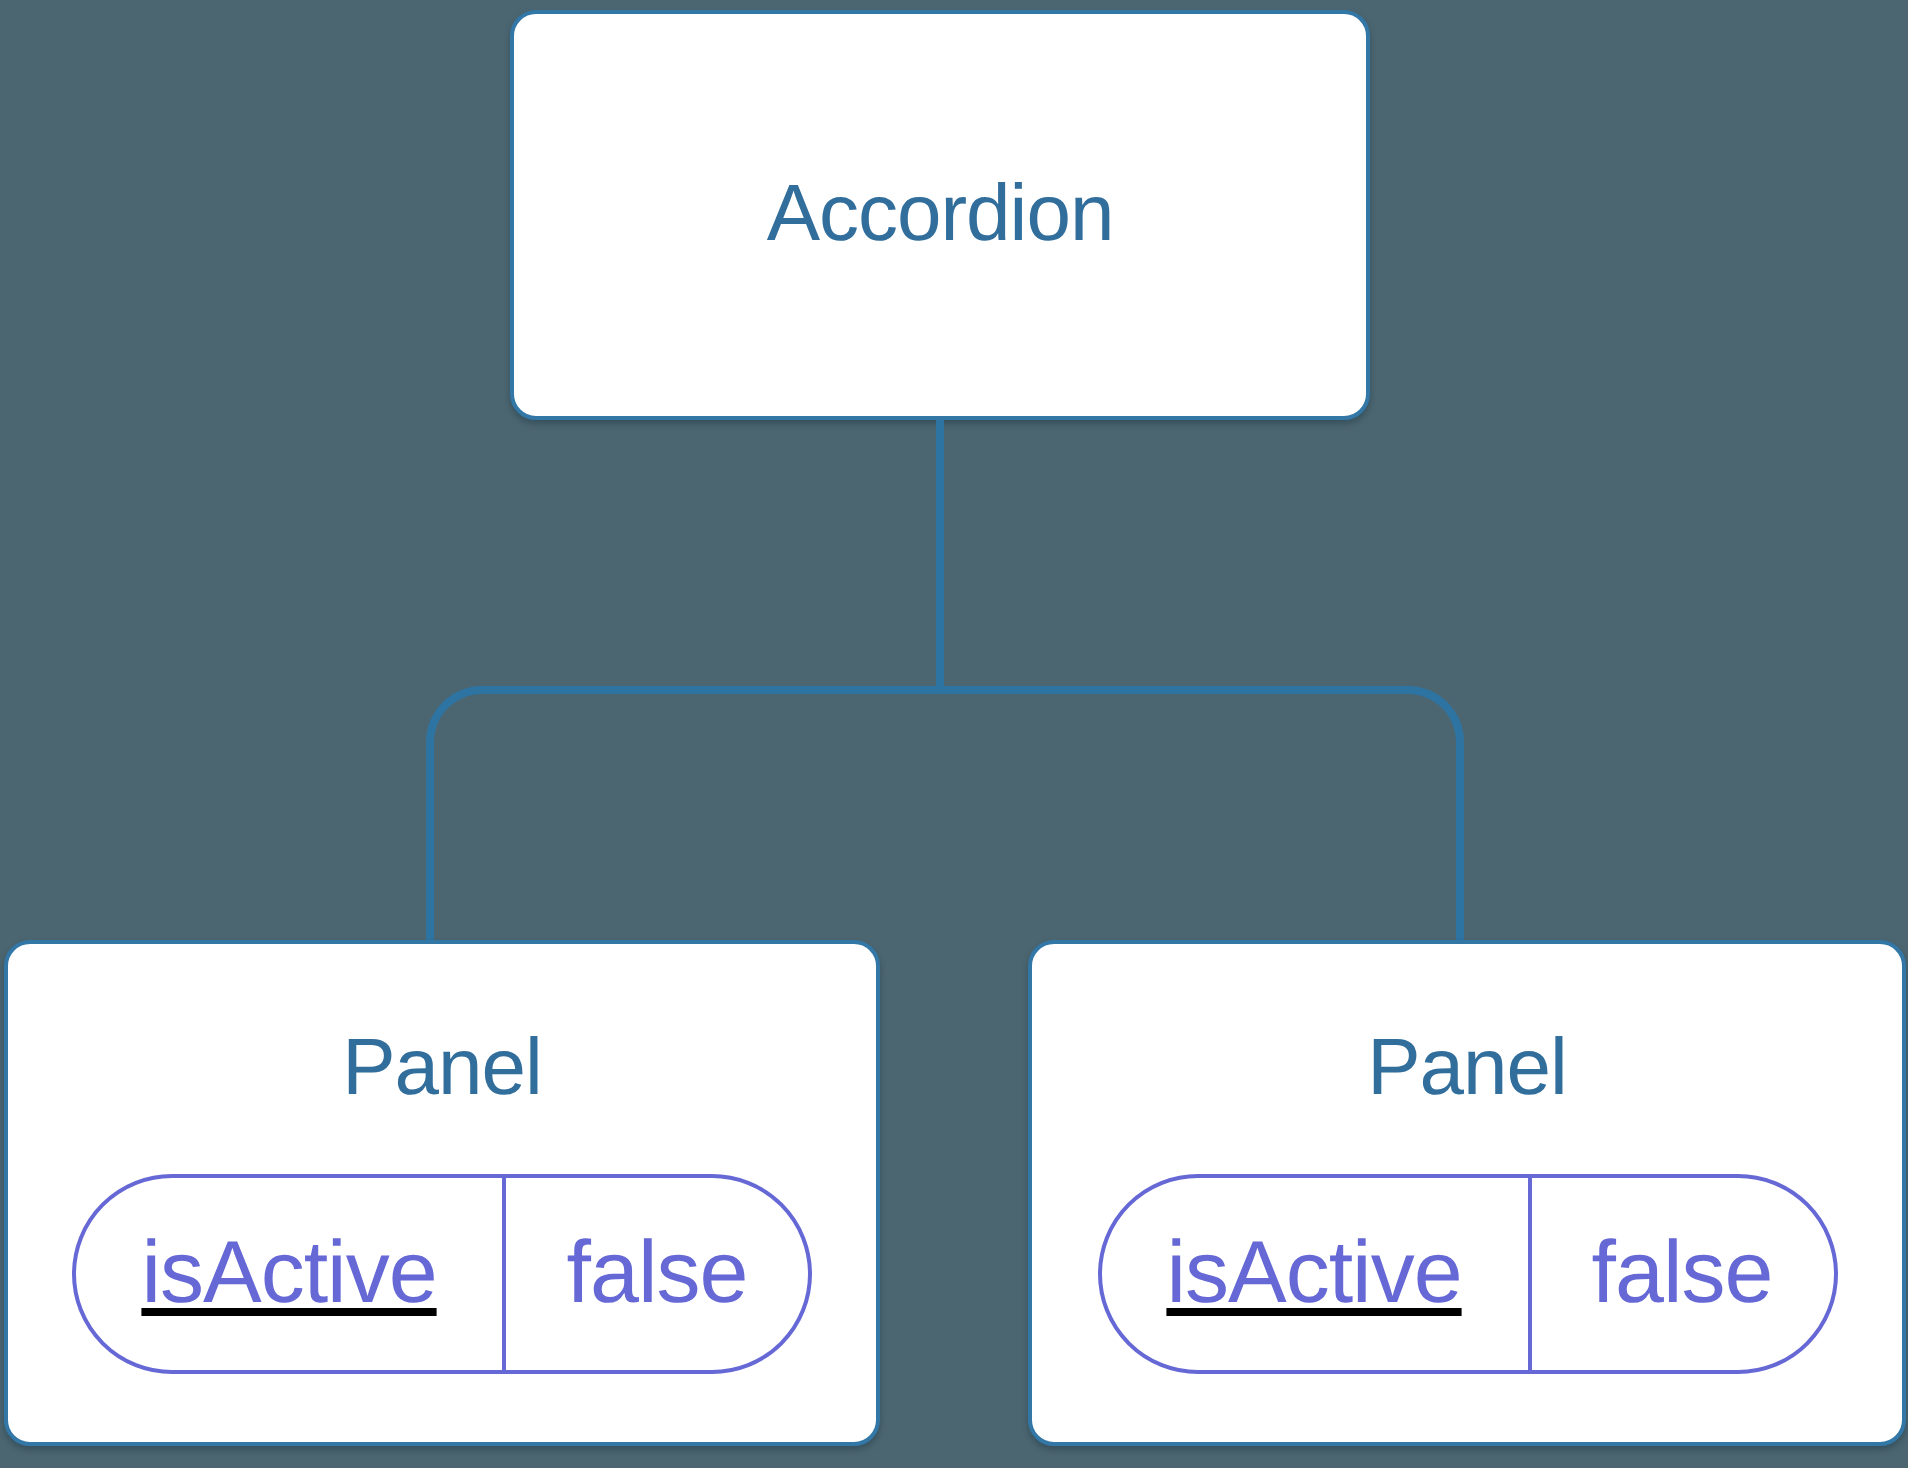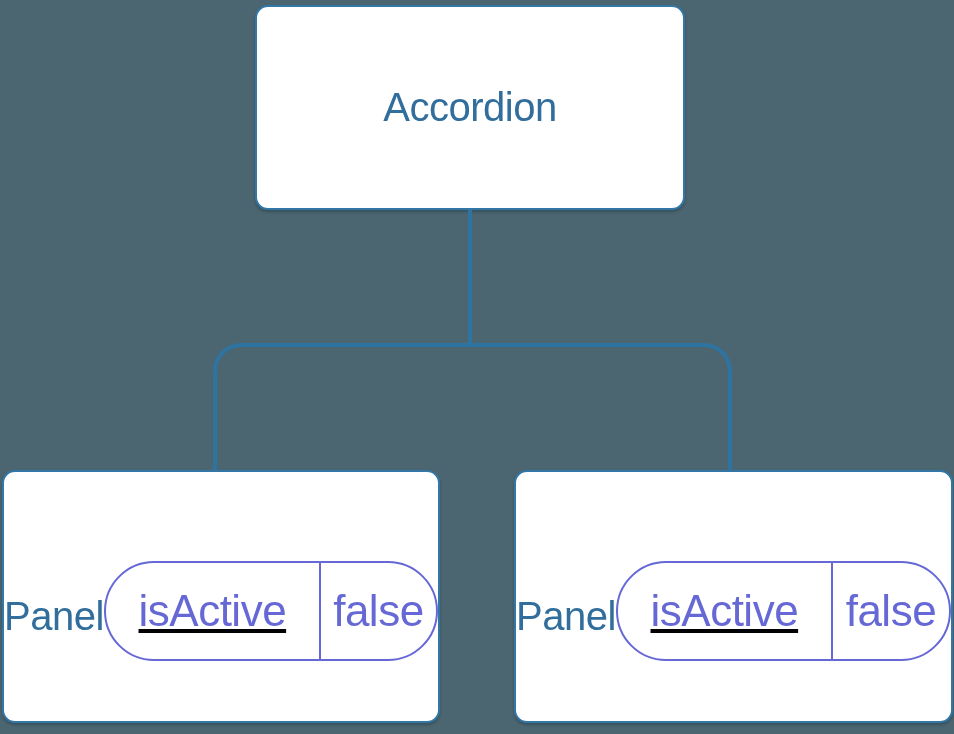--- a/index.html
+++ b/index.html
@@ -60,21 +60,21 @@
     height: 127px;
     box-sizing: border-box;
     border: 4px solid #2e74a2;
     border-bottom: none;
     border-radius: 28px 28px 0 0;
     background: transparent;
   }
   
   .node-panel {
     display: flex;
-    flex-direction: row;
+    flex-direction: column;
     align-items: center;
   }
   .node-panel.left {
     left: 2px;
     top: 470px;
     width: 438px;
     height: 253px;
   }
   .node-panel.right {
     left: 514px;

